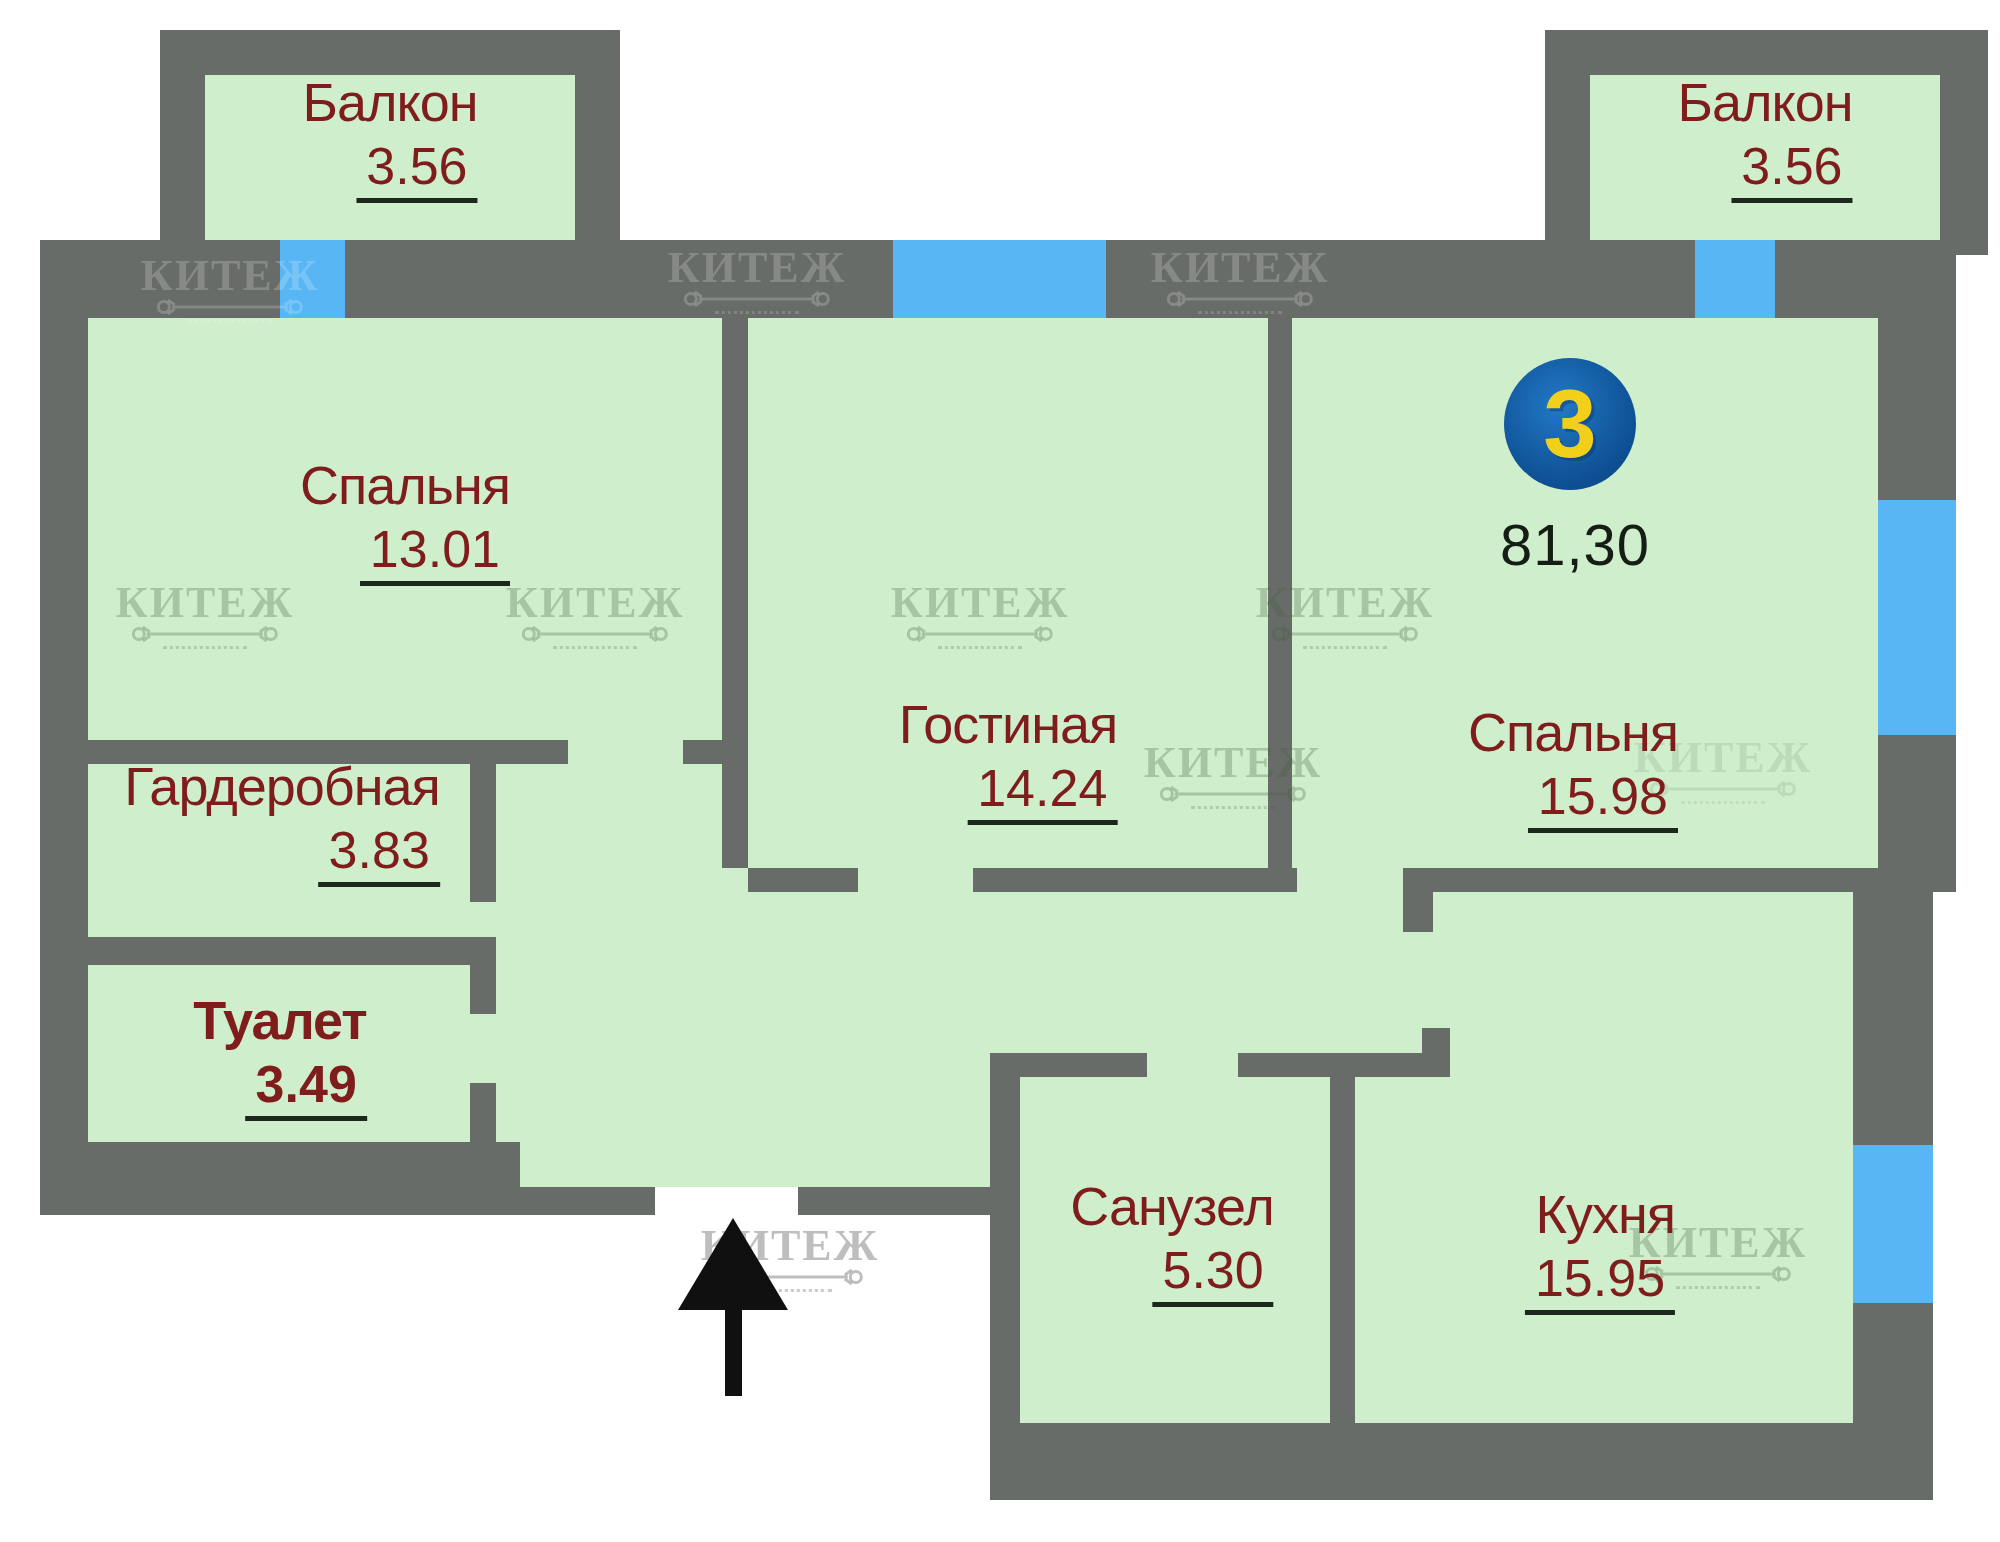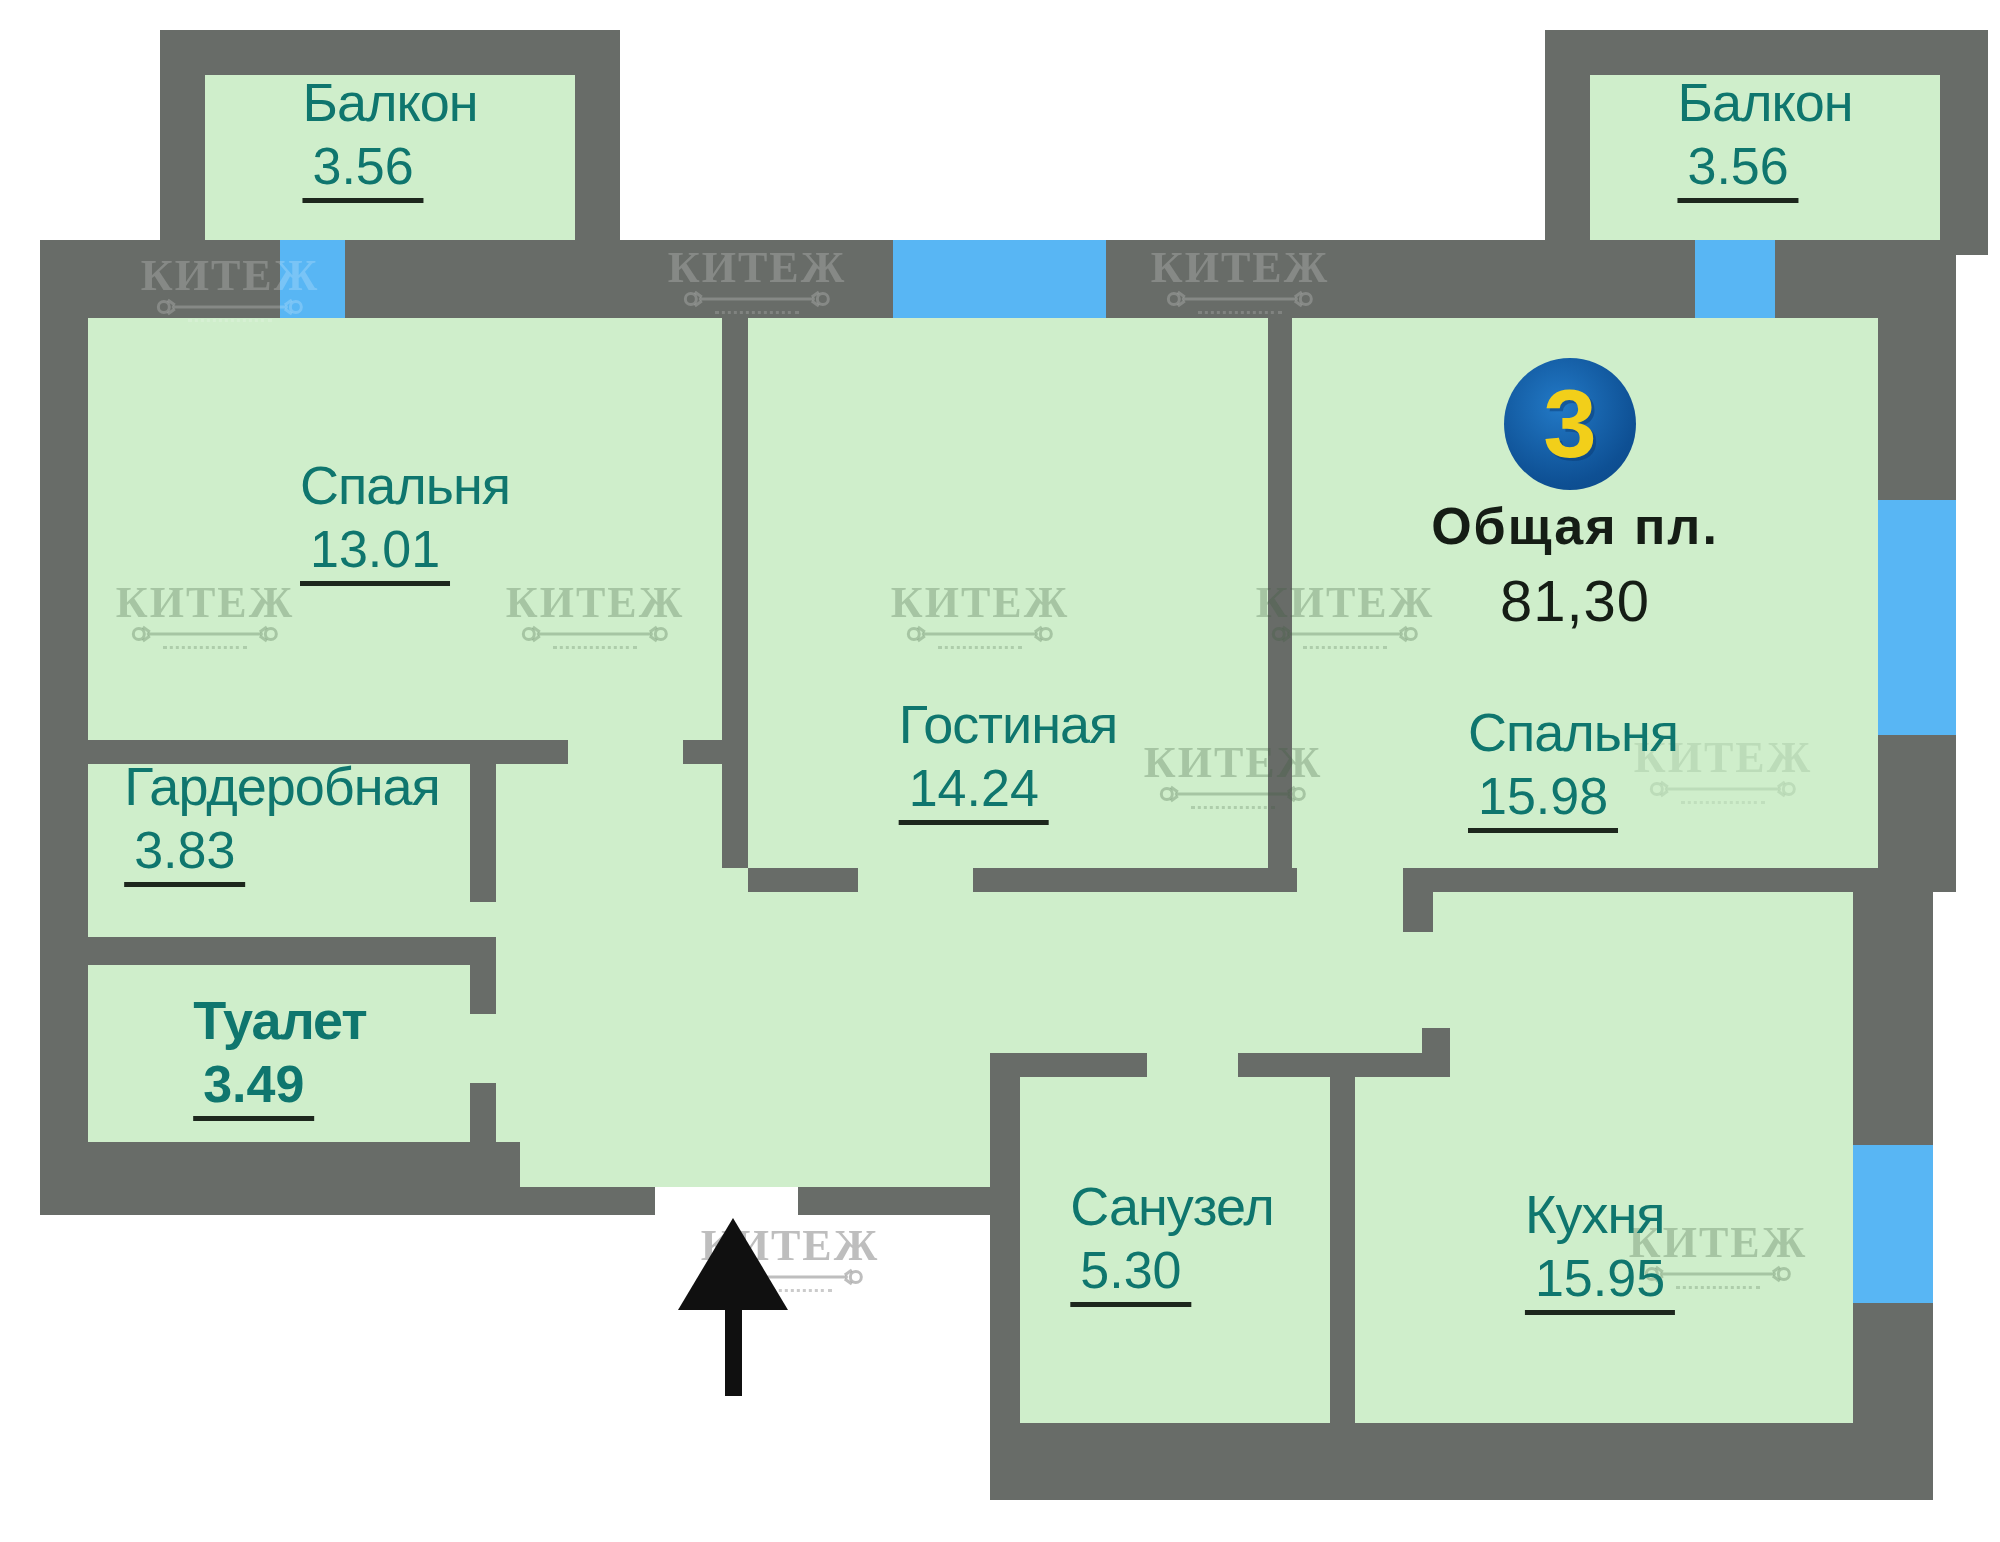--- a/index.html
+++ b/index.html
@@ -5,21 +5,21 @@
   html,body{margin:0;padding:0;background:#fff;}
   .plan{position:relative;width:2000px;height:1542px;background:#ffffff;overflow:hidden;
         font-family:"Liberation Sans", sans-serif;}
   
   .area{position:absolute;background:#cfeecb;z-index:1;}
   
   .w{position:absolute;background:#686c68;z-index:2;}
   
   .win{position:absolute;background:#58b6f4;z-index:3;}
   
-  .lbl{position:absolute;z-index:5;transform:translateX(-50%);text-align:left;color:#0f766e;}
+  .lbl{position:absolute;z-index:5;transform:translateX(-50%);text-align:right;color:#7f1d1d;}
   .rname{font-size:54px;line-height:60px;letter-spacing:-1px;white-space:nowrap;}
   .rarea{display:inline-block;font-size:52px;line-height:56px;margin-top:6px;
          padding:0 10px 4px;border-bottom:5px solid #1d271d;letter-spacing:0;}
   
   .badge{position:absolute;left:1504px;top:358px;width:132px;height:132px;border-radius:50%;
          background:radial-gradient(circle at 42% 36%, #2279c6 0%, #0e5094 68%, #0a4684 100%);
          display:flex;align-items:center;justify-content:center;z-index:5;}
   .badge span{color:#f2cf1a;font-size:96px;font-weight:bold;line-height:1;
               text-shadow:3px 3px 0 rgba(9,56,110,0.45);}
   
@@ -137,21 +137,20 @@
   <div class="lbl" style="left:1573px;top:702px;">
     <div class="rname">Спальня</div>
     <div class="rarea">15.98</div>
   </div>
 
   <div class="badge">
     <span>3</span>
   </div>
 
   <div class="total">
-    <div class="tlab">Общая пл.</div>
     <div class="tval">81,30</div>
   </div>
 
   <div class="arrowhead"></div>
   <div class="arrowstem"></div>
 
   <div class="wm on-wall" style="left:230px;top:258px;">
     <div class="wm-t">КИТЕЖ</div>
     <svg class="wm-o" width="150" height="22" viewBox="0 0 150 22">
         <g stroke="currentColor" fill="none" stroke-width="3">

